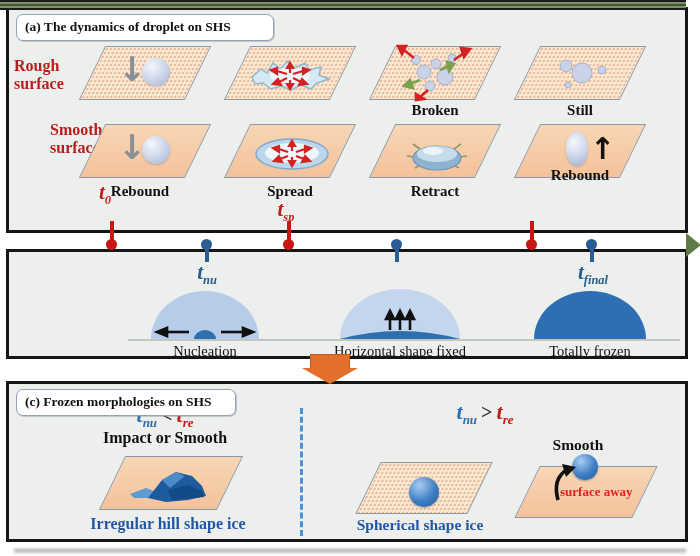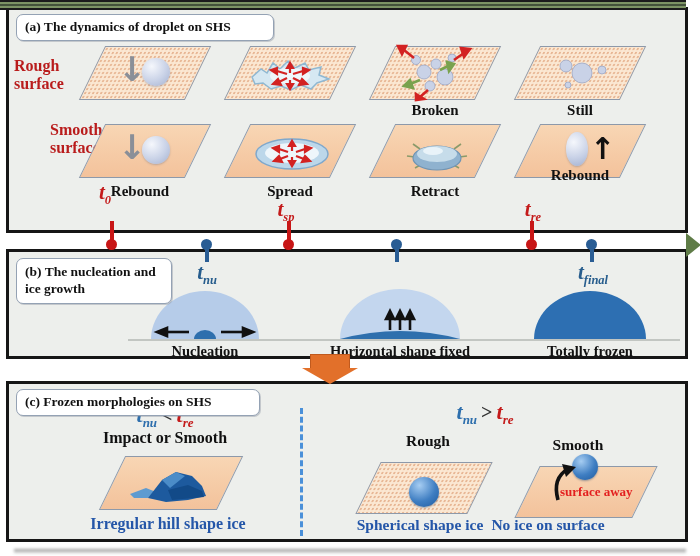--- a/index.html
+++ b/index.html
@@ -21,21 +21,21 @@
   .tlab.red{color:#c41b1b;}
   .tlab.blue{color:#275d8d;}
   .pinstem{position:absolute;width:4px;}
   .pindot{position:absolute;width:11px;height:11px;border-radius:50%;z-index:3;}
   .red-pin{background:#c81616;}
   .blue-pin{background:#2a5d94;}
   .band{position:absolute;left:0;top:240;width:686px;height:10px;z-index:2;
         background:linear-gradient(180deg,#1c1c1c 0 16%,#7d9464 16% 42%,#44533a 42% 56%,#7d9464 56% 84%,#1c1c1c 84% 100%);}
   .bandhead{position:absolute;left:686px;top:233px;width:0;height:0;z-index:2;
         border-top:12px solid transparent;border-bottom:12px solid transparent;border-left:15px solid #5f7c47;}
-  .blab{position:absolute;text-align:center;font-weight:bold;font-size:14.5px;color:#111;}
+  .blab{position:absolute;text-align:center;font-weight:normal;font-size:14.5px;color:#111;}
   .baseline{position:absolute;background:#c2c6c2;height:2px;}
   .cond{position:absolute;text-align:center;font-weight:bold;font-style:italic;font-size:22px;line-height:1;}
   .cond sub{font-size:13px;}
   .cond .cblue{color:#2e6fad;}
   .cond .cred{color:#c41b1b;}
   .cond .op{color:#333;font-style:normal;padding:0 4px;font-size:20px;}
   .cap{position:absolute;text-align:center;font-weight:bold;font-size:16px;color:#2456a8;}
   .subtlabel{position:absolute;text-align:center;font-weight:bold;font-size:15.5px;color:#111;}
   .divider{position:absolute;width:0;border-left:3px dashed #4a90d9;}
   .oshaft{position:absolute;left:310px;top:354px;width:40px;height:15px;background:#e2702a;border:1px solid #c05a1e;box-sizing:border-box;z-index:6;}
@@ -171,45 +171,39 @@
   <div class="stage" style="left:240px;top:183px;width:100px;">Spread</div>
   <div class="stage" style="left:383px;top:183px;width:104px;">Retract</div>
   <div class="stage" style="left:528px;top:167px;width:104px;">Rebound</div>
 
   <div class="tlab red" style="left:70px;top:182px;width:70px;">
     <span>t</span><sub>0</sub>
   </div>
   <div class="tlab red" style="left:251px;top:199px;width:70px;">
     <span>t</span><sub>sp</sub>
   </div>
-  <div class="tlab red" style="left:498px;top:199px;width:70px;">
-    <span>t</span><sub>re</sub>
-  </div>
 
   <div class="band"></div>
   <div class="bandhead"></div>
 
   <div class="pinstem red-pin" style="left:110px;top:221px;height:22px;"></div>
   <div class="pindot red-pin" style="left:106px;top:239px;"></div>
   <div class="pinstem red-pin" style="left:287px;top:221px;height:22px;"></div>
   <div class="pindot red-pin" style="left:283px;top:239px;"></div>
   <div class="pinstem red-pin" style="left:530px;top:221px;height:22px;"></div>
   <div class="pindot red-pin" style="left:526px;top:239px;"></div>
 
   <div class="pindot blue-pin" style="left:201px;top:239px;"></div>
   <div class="pinstem blue-pin" style="left:205px;top:246px;height:16px;z-index:3;"></div>
   <div class="pindot blue-pin" style="left:391px;top:239px;"></div>
   <div class="pinstem blue-pin" style="left:395px;top:246px;height:16px;z-index:3;"></div>
   <div class="pindot blue-pin" style="left:586px;top:239px;"></div>
   <div class="pinstem blue-pin" style="left:590px;top:246px;height:16px;z-index:3;"></div>
 
   <section class="panel" style="left:6px;top:249px;width:682px;height:110px;"></section>
-  <div class="hbox" style="left:16px;top:258px;width:156px;height:46px;">
-    <span>(b) The nucleation and ice growth</span>
-  </div>
 
   <div class="tlab blue" style="left:172px;top:262px;width:70px;">
     <span>t</span><sub>nu</sub>
   </div>
   <div class="tlab blue" style="left:380px;top:262px;width:70px;margin-top:24px;">
     <span>t</span><sub>fr</sub>
   </div>
   <div class="tlab blue" style="left:545px;top:262px;width:96px;">
     <span>t</span><sub>final</sub>
   </div>
@@ -245,21 +239,21 @@
   </svg>
 
   <div class="blab" style="left:135px;top:343px;width:140px;">Nucleation</div>
   <div class="blab" style="left:288px;top:343px;width:224px;">Horizontal shape fixed</div>
   <div class="blab" style="left:512px;top:343px;width:156px;">Totally frozen</div>
 
   <div class="oshaft"></div>
   <div class="ohead"></div>
 
   <section class="panel" style="left:6px;top:381px;width:682px;height:161px;"></section>
-  <div class="hbox" style="left:16px;top:389px;width:244px;height:27px;align-items:center;">
+  <div class="hbox" style="left:16px;top:389px;width:220px;height:27px;align-items:center;">
     <span>(c) Frozen morphologies on SHS</span>
   </div>
 
   <div class="cond" style="left:60px;top:404px;width:210px;">
     <span class="cblue">t</span><sub class="cblue">nu</sub><span class="op">&lt;</span><span class="cred">t</span><sub class="cred">re</sub>
   </div>
   <div class="subtlabel" style="left:60px;top:429px;width:210px;font-size:16px;">Impact or Smooth</div>
 
   <div class="plate smooth" style="left:112px;top:456px;width:118px;height:54px;"></div>
   <svg style="left:118px;top:462px;" width="110" height="44" viewBox="0 0 110 44">
@@ -268,31 +262,29 @@
     <polygon points="44,18 58,10 67,14 52,26" fill="#4b8cc8"></polygon>
     <polygon points="50,28 70,23 84,29 86,35 54,38" fill="#124a88"></polygon>
   </svg>
   <div class="cap" style="left:48px;top:515px;width:240px;">Irregular hill shape ice</div>
 
   <div class="divider" style="left:300px;top:408px;height:128px;"></div>
 
   <div class="cond" style="left:380px;top:401px;width:210px;">
     <span class="cblue">t</span><sub class="cblue">nu</sub><span class="op">&gt;</span><span class="cred">t</span><sub class="cred">re</sub>
   </div>
-  <div class="subtlabel" style="left:378px;top:432px;width:100px;">Rough</div>
   <div class="subtlabel" style="left:528px;top:436px;width:100px;">Smooth</div>
 
   <div class="plate rough" style="left:368px;top:462px;width:112px;height:52px;"></div>
   <div class="bsphere" style="left:409px;top:477px;width:30px;height:30px;"></div>
 
   <div class="plate smooth" style="left:527px;top:466px;width:118px;height:52px;"></div>
   <div class="bsphere" style="left:572px;top:454px;width:26px;height:26px;z-index:4;"></div>
   <svg style="left:550px;top:462px;z-index:4;" width="34" height="40" viewBox="0 0 34 40">
     <path d="M8 38 Q2 16 18 7" fill="none" stroke="#111" stroke-width="3.6"></path>
     <polygon points="12,2 26,5 16,15" fill="#111"></polygon>
   </svg>
   <div class="bounce" style="left:560px;top:484px;width:90px;">surface away</div>
 
   <div class="cap" style="left:345px;top:516px;width:150px;font-size:15.5px;">Spherical shape ice</div>
-  <div class="cap" style="left:473px;top:516px;width:150px;font-size:15.5px;">No ice on surface</div>
 
   <div class="shadowline"></div>
 </div>
 
 </body></html>

